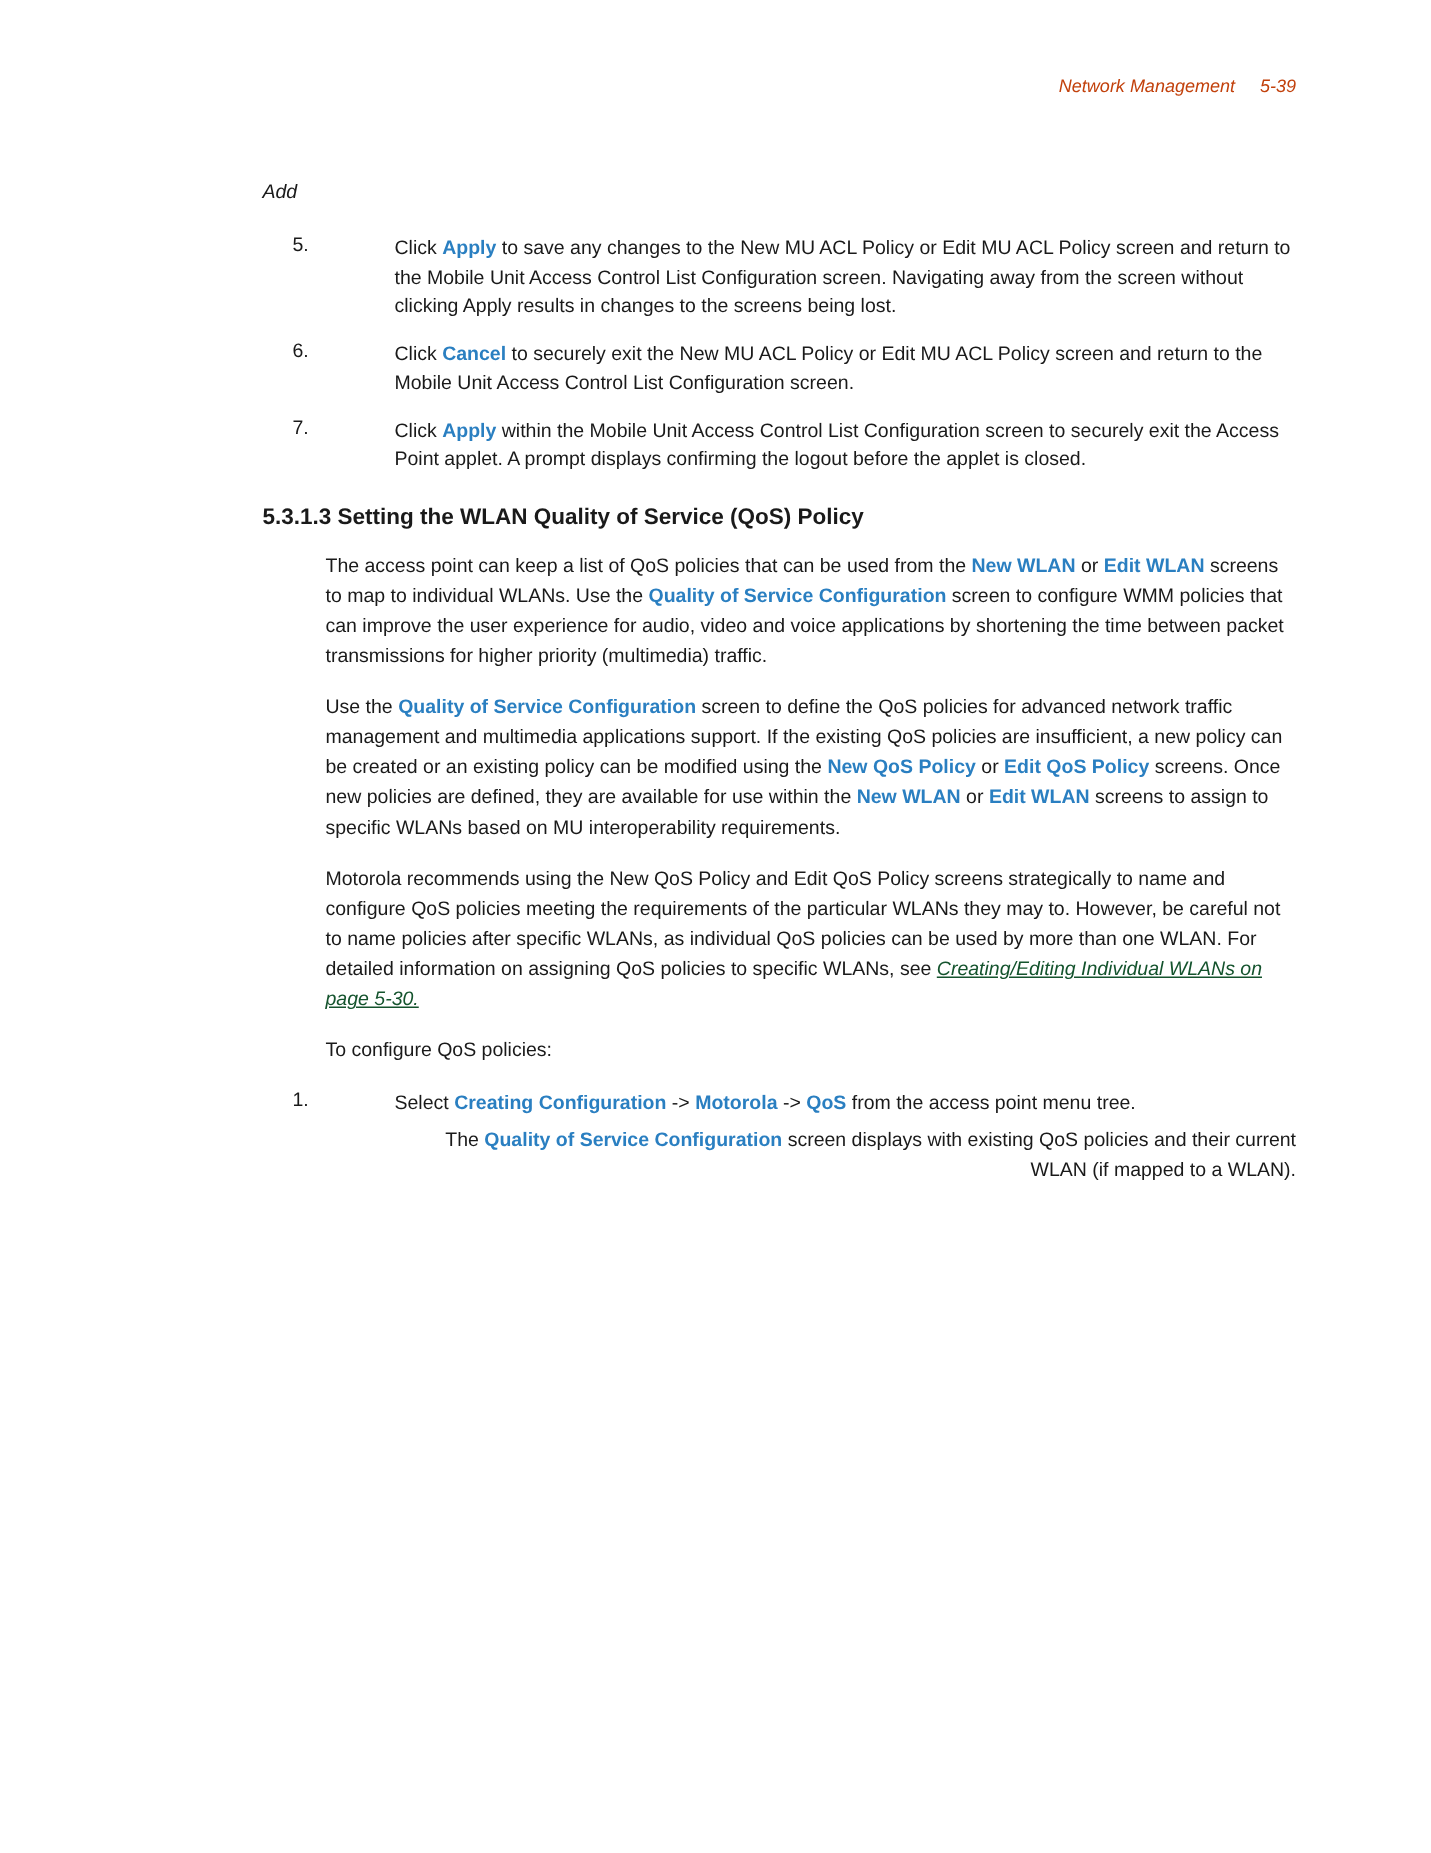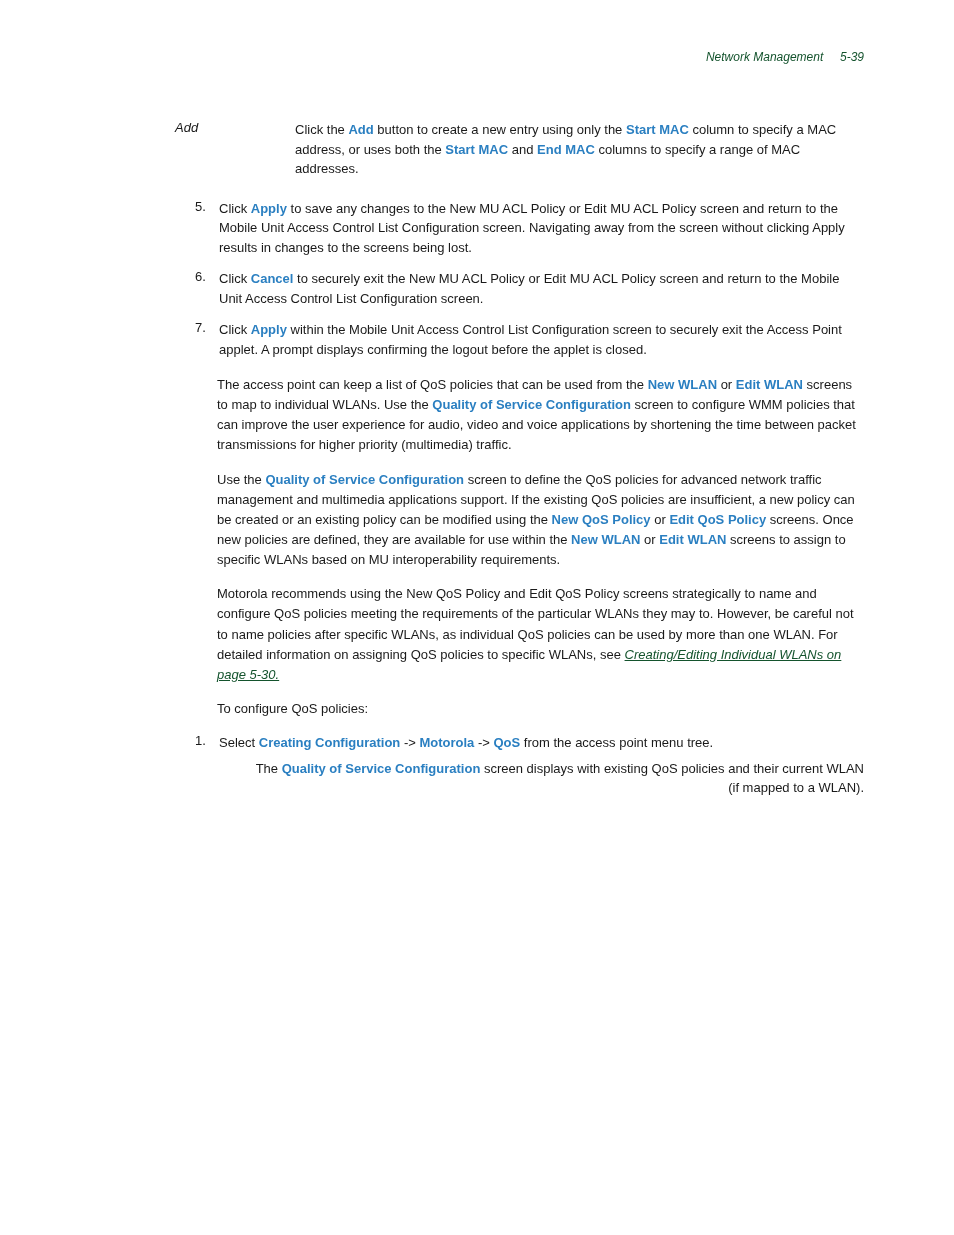--- a/index.html
+++ b/index.html
@@ -23,21 +23,21 @@
       background: #ffffff;
       padding: 60px 90px 60px 175px;
       position: relative;
     }
 
     .page-header {
       position: absolute;
       top: 50px;
       right: 90px;
       font-size: 12px;
-      color: #14532d;
+      color: #c2410c;
       font-style: italic;
     }
 
     .content-area {
       margin-top: 60px;
     }
 
     .entry-table {
       margin-bottom: 20px;
       margin-top: 47px;
@@ -79,20 +79,21 @@
     .numbered-item .num {
       width: 24px;
       flex-shrink: 0;
       font-size: 13px;
     }
 
     .numbered-item .item-text {
       flex: 1;
       font-size: 13px;
       line-height: 1.5;
+      margin-left: 44px;
     }
 
     .section-heading {
       font-size: 15px;
       font-weight: bold;
       color: #1a1a1a;
       margin-bottom: 14px;
       margin-top: 20px;
     }
 
@@ -134,23 +135,20 @@
     &nbsp;&nbsp;&nbsp;
     <span>5-39</span>
   </div>
 
   <div class="content-area">
 
     <div class="entry-table">
 
       <div class="entry-row">
         <div class="entry-term">Add</div>
-        <div class="entry-def">
-          Click the <span class="bold-blue">Add</span> button to create a new entry using only the <span class="bold-blue">Start MAC</span> column to specify a MAC address, or uses both the <span class="bold-blue">Start MAC</span> and <span class="bold-blue">End MAC</span> columns to specify a range of MAC addresses.
-        </div>
       </div>
 
 
     </div>
 
     <div class="numbered-list">
 
       <div class="numbered-item">
         <div class="num">5.</div>
         <div class="item-text">
@@ -169,20 +167,21 @@
         <div class="num">7.</div>
         <div class="item-text">
           Click <span class="bold-blue">Apply</span> within the Mobile Unit Access Control List Configuration screen to securely exit the Access Point applet. A prompt displays confirming the logout before the applet is closed.
         </div>
       </div>
 
     </div>
 
     <div class="section">
 
+      <div class="section-heading">5.3.1.3  Setting the WLAN Quality of Service (QoS) Policy</div>
 
       <p class="body-paragraph">
         The access point can keep a list of QoS policies that can be used from the <span class="bold-blue">New WLAN</span> or <span class="bold-blue">Edit WLAN</span> screens to map to individual WLANs. Use the <span class="bold-blue">Quality of Service Configuration</span> screen to configure WMM policies that can improve the user experience for audio, video and voice applications by shortening the time between packet transmissions for higher priority (multimedia) traffic.
       </p>
 
       <p class="body-paragraph">
         Use the <span class="bold-blue">Quality of Service Configuration</span> screen to define the QoS policies for advanced network traffic management and multimedia applications support. If the existing QoS policies are insufficient, a new policy can be created or an existing policy can be modified using the <span class="bold-blue">New QoS Policy</span> or <span class="bold-blue">Edit QoS Policy</span> screens. Once new policies are defined, they are available for use within the <span class="bold-blue">New WLAN</span> or <span class="bold-blue">Edit WLAN</span> screens to assign to specific WLANs based on MU interoperability requirements.
       </p>
 
       <p class="body-paragraph">

